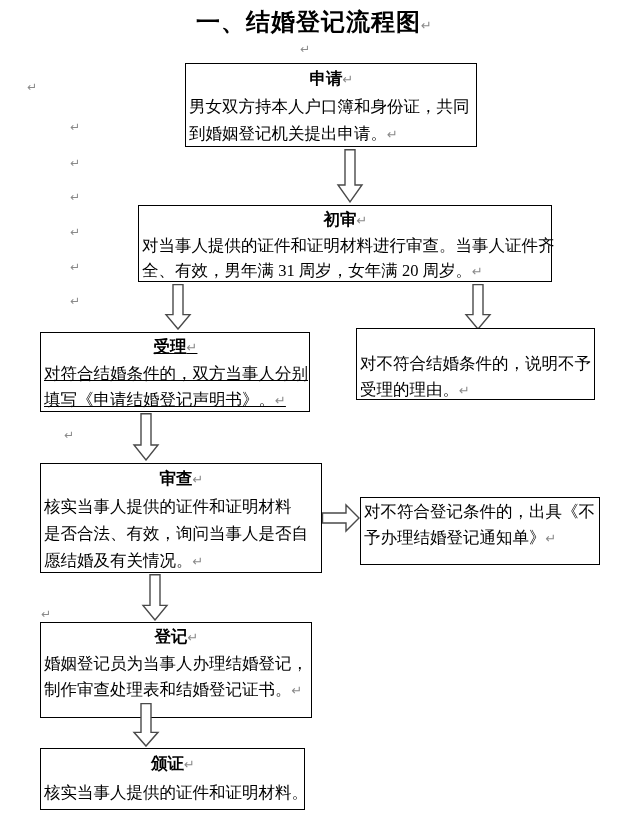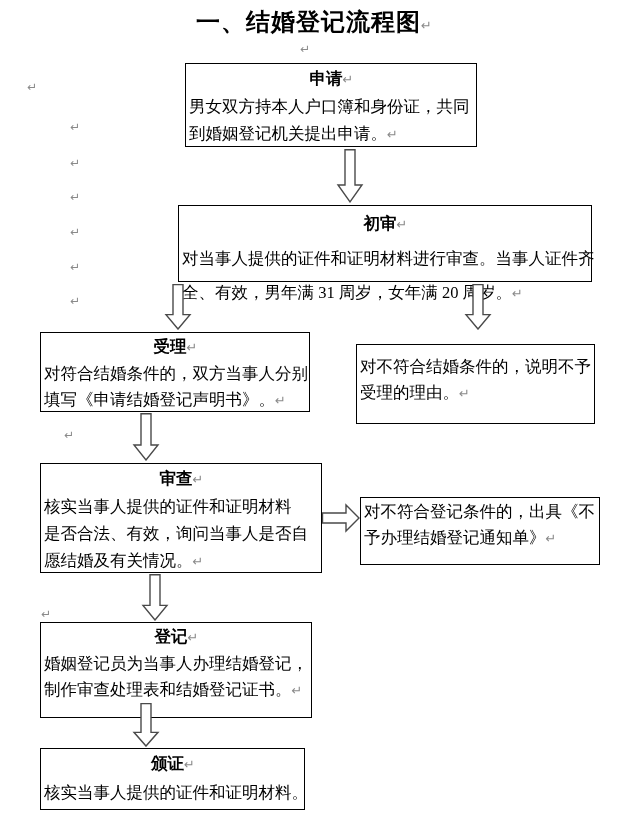--- a/index.html
+++ b/index.html
@@ -21,23 +21,23 @@
   .fbox {
     position:absolute; background:#fff; border:1px solid #000;
     font-size:16.5px; line-height:26px; padding:1px 2px 0 3px;
   }
   .fbox .bt { text-align:center; font-weight:bold; white-space:nowrap; }
   .fbox .bl { white-space:nowrap; }
   .arrow { position:absolute; }
   .arrow svg { display:block; }
   
   .b-apply    { left:185px; top:63px;  width:292px; height:84px;  line-height:27px; }
-  .b-review   { left:138px; top:205px; width:414px; height:77px;  line-height:34px;margin-left:40px; }
-  .b-accept   { left:40px;  top:332px; width:270px; height:80px;  }
-  .b-rejectA  { left:356px; top:344px; width:239px; height:80px;  padding-top:9px; }
+  .b-review   { left:138px; top:205px; width:414px; height:77px;  line-height:25px; }
+  .b-accept   { left:40px;  top:332px; width:270px; height:80px;text-decoration:underline;  }
+  .b-rejectA  { left:356px; top:328px; width:239px; height:72px;  padding-top:22px; }
   .b-examine  { left:40px;  top:463px; width:282px; height:110px; line-height:27px; }
   .b-rejectB  { left:360px; top:497px; width:240px; height:68px;  }
   .b-register { left:40px;  top:622px; width:272px; height:96px;  }
   .b-certify  { left:40px;  top:748px; width:265px; height:62px;  line-height:28px; }
 </style>
 </head>
 <body>
 
 <div class="page">
 

